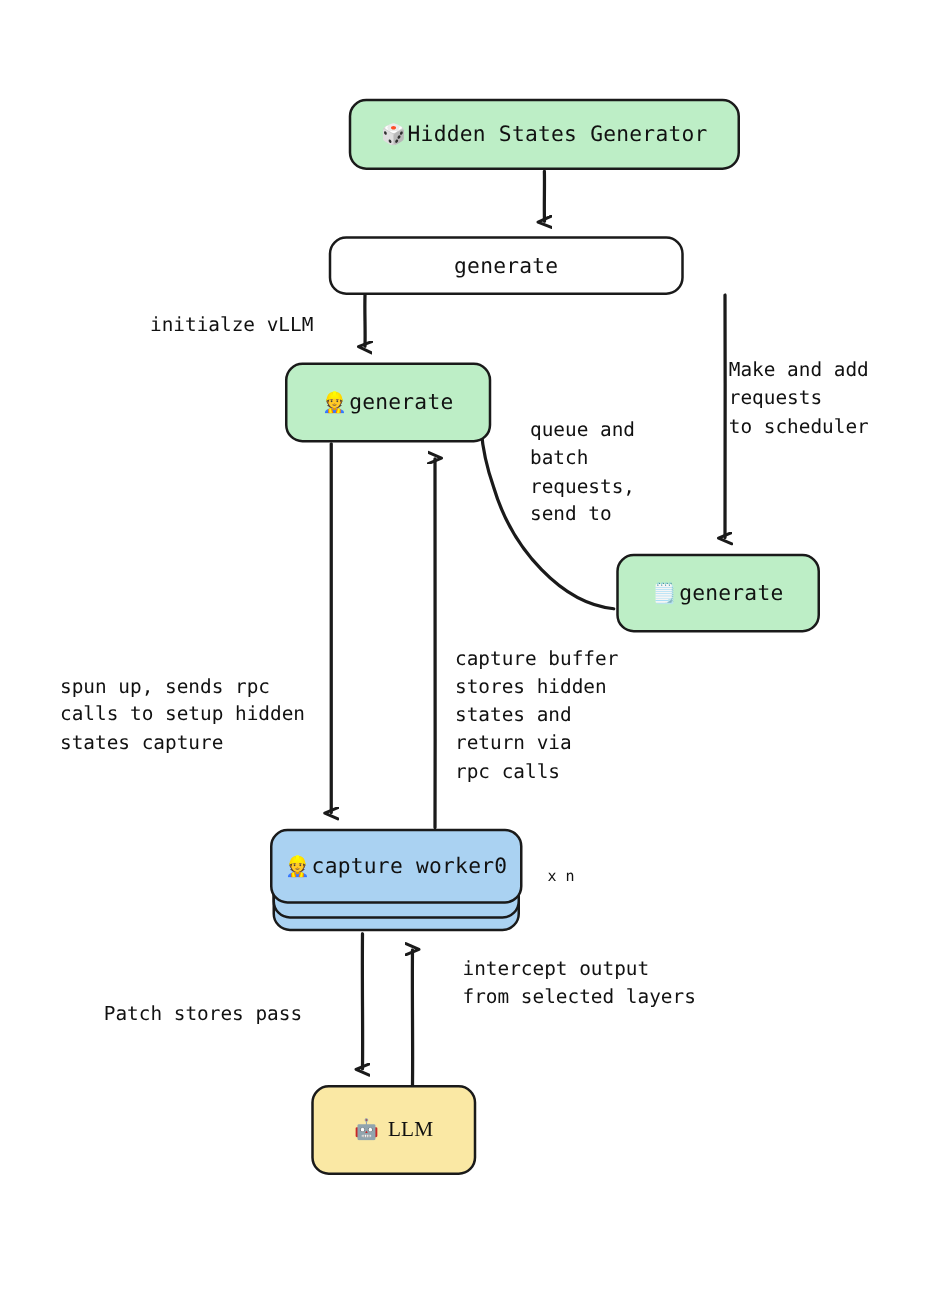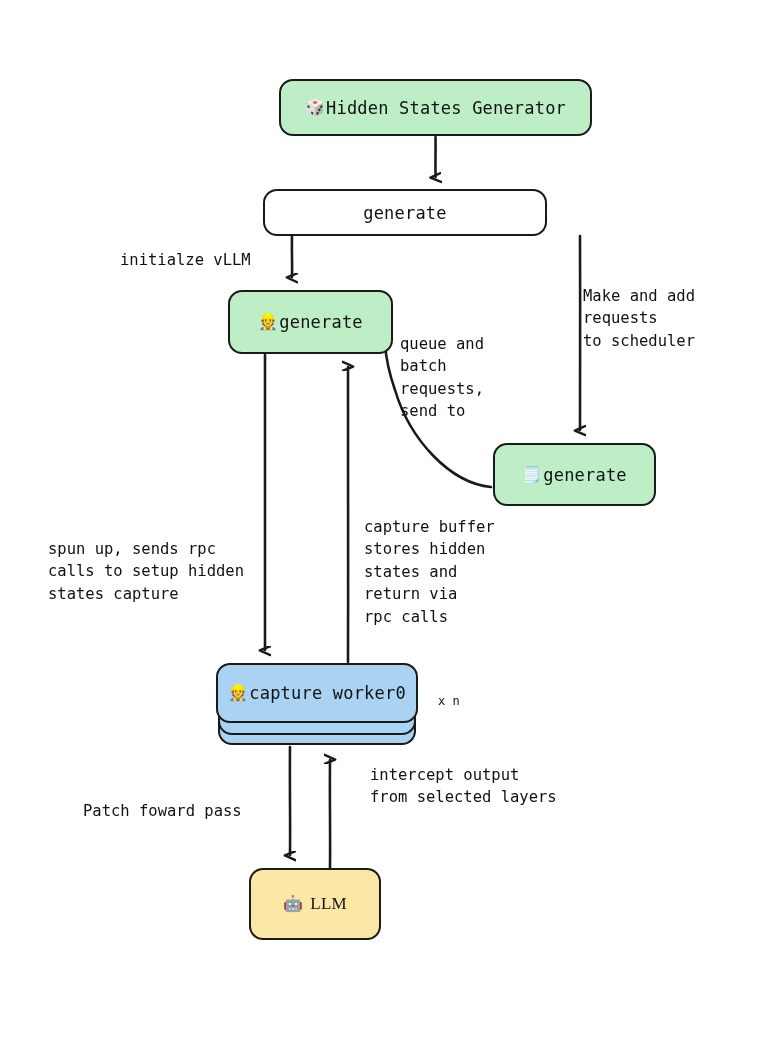--- a/index.html
+++ b/index.html
@@ -135,27 +135,27 @@
 
 <div class="node" id="n-llm" style="left: 249px; top: 868px; width: 132px; height: 72px; background: rgb(250, 232, 164);">
   <span class="emoji">🤖</span>
     <span class="nlabel" style="margin-left:6px;font-family:Liberation Serif, serif;">LLM</span>
 </div>
 
 <div class="edge-label" id="el-0" style="left: 120px; top: 249px;">initialze vLLM</div>
 <div class="edge-label" id="el-1" style="left: 583px; top: 285px;">Make and add
 requests
 to scheduler</div>
-<div class="edge-label" id="el-2" style="left: 400px; top: 333px;">queue and
+<div class="edge-label" id="el-2" style="left: 424px; top: 333px;">queue and
 batch
 requests,
 send to</div>
 <div class="edge-label" id="el-3" style="left: 48px; top: 538px;">spun up, sends rpc
 calls to setup hidden
 states capture</div>
 <div class="edge-label" id="el-4" style="left: 364px; top: 516px;">capture buffer
 stores hidden
 states and
 return via
 rpc calls</div>
-<div class="edge-label" id="el-5" style="left: 83px; top: 800px;">Patch foward pass</div>
+<div class="edge-label" id="el-5" style="left: 83px; top: 800px;">Patch stores pass</div>
 <div class="edge-label" id="el-6" style="left: 370px; top: 764px;">intercept output
 from selected layers</div>
 
 </body></html>

